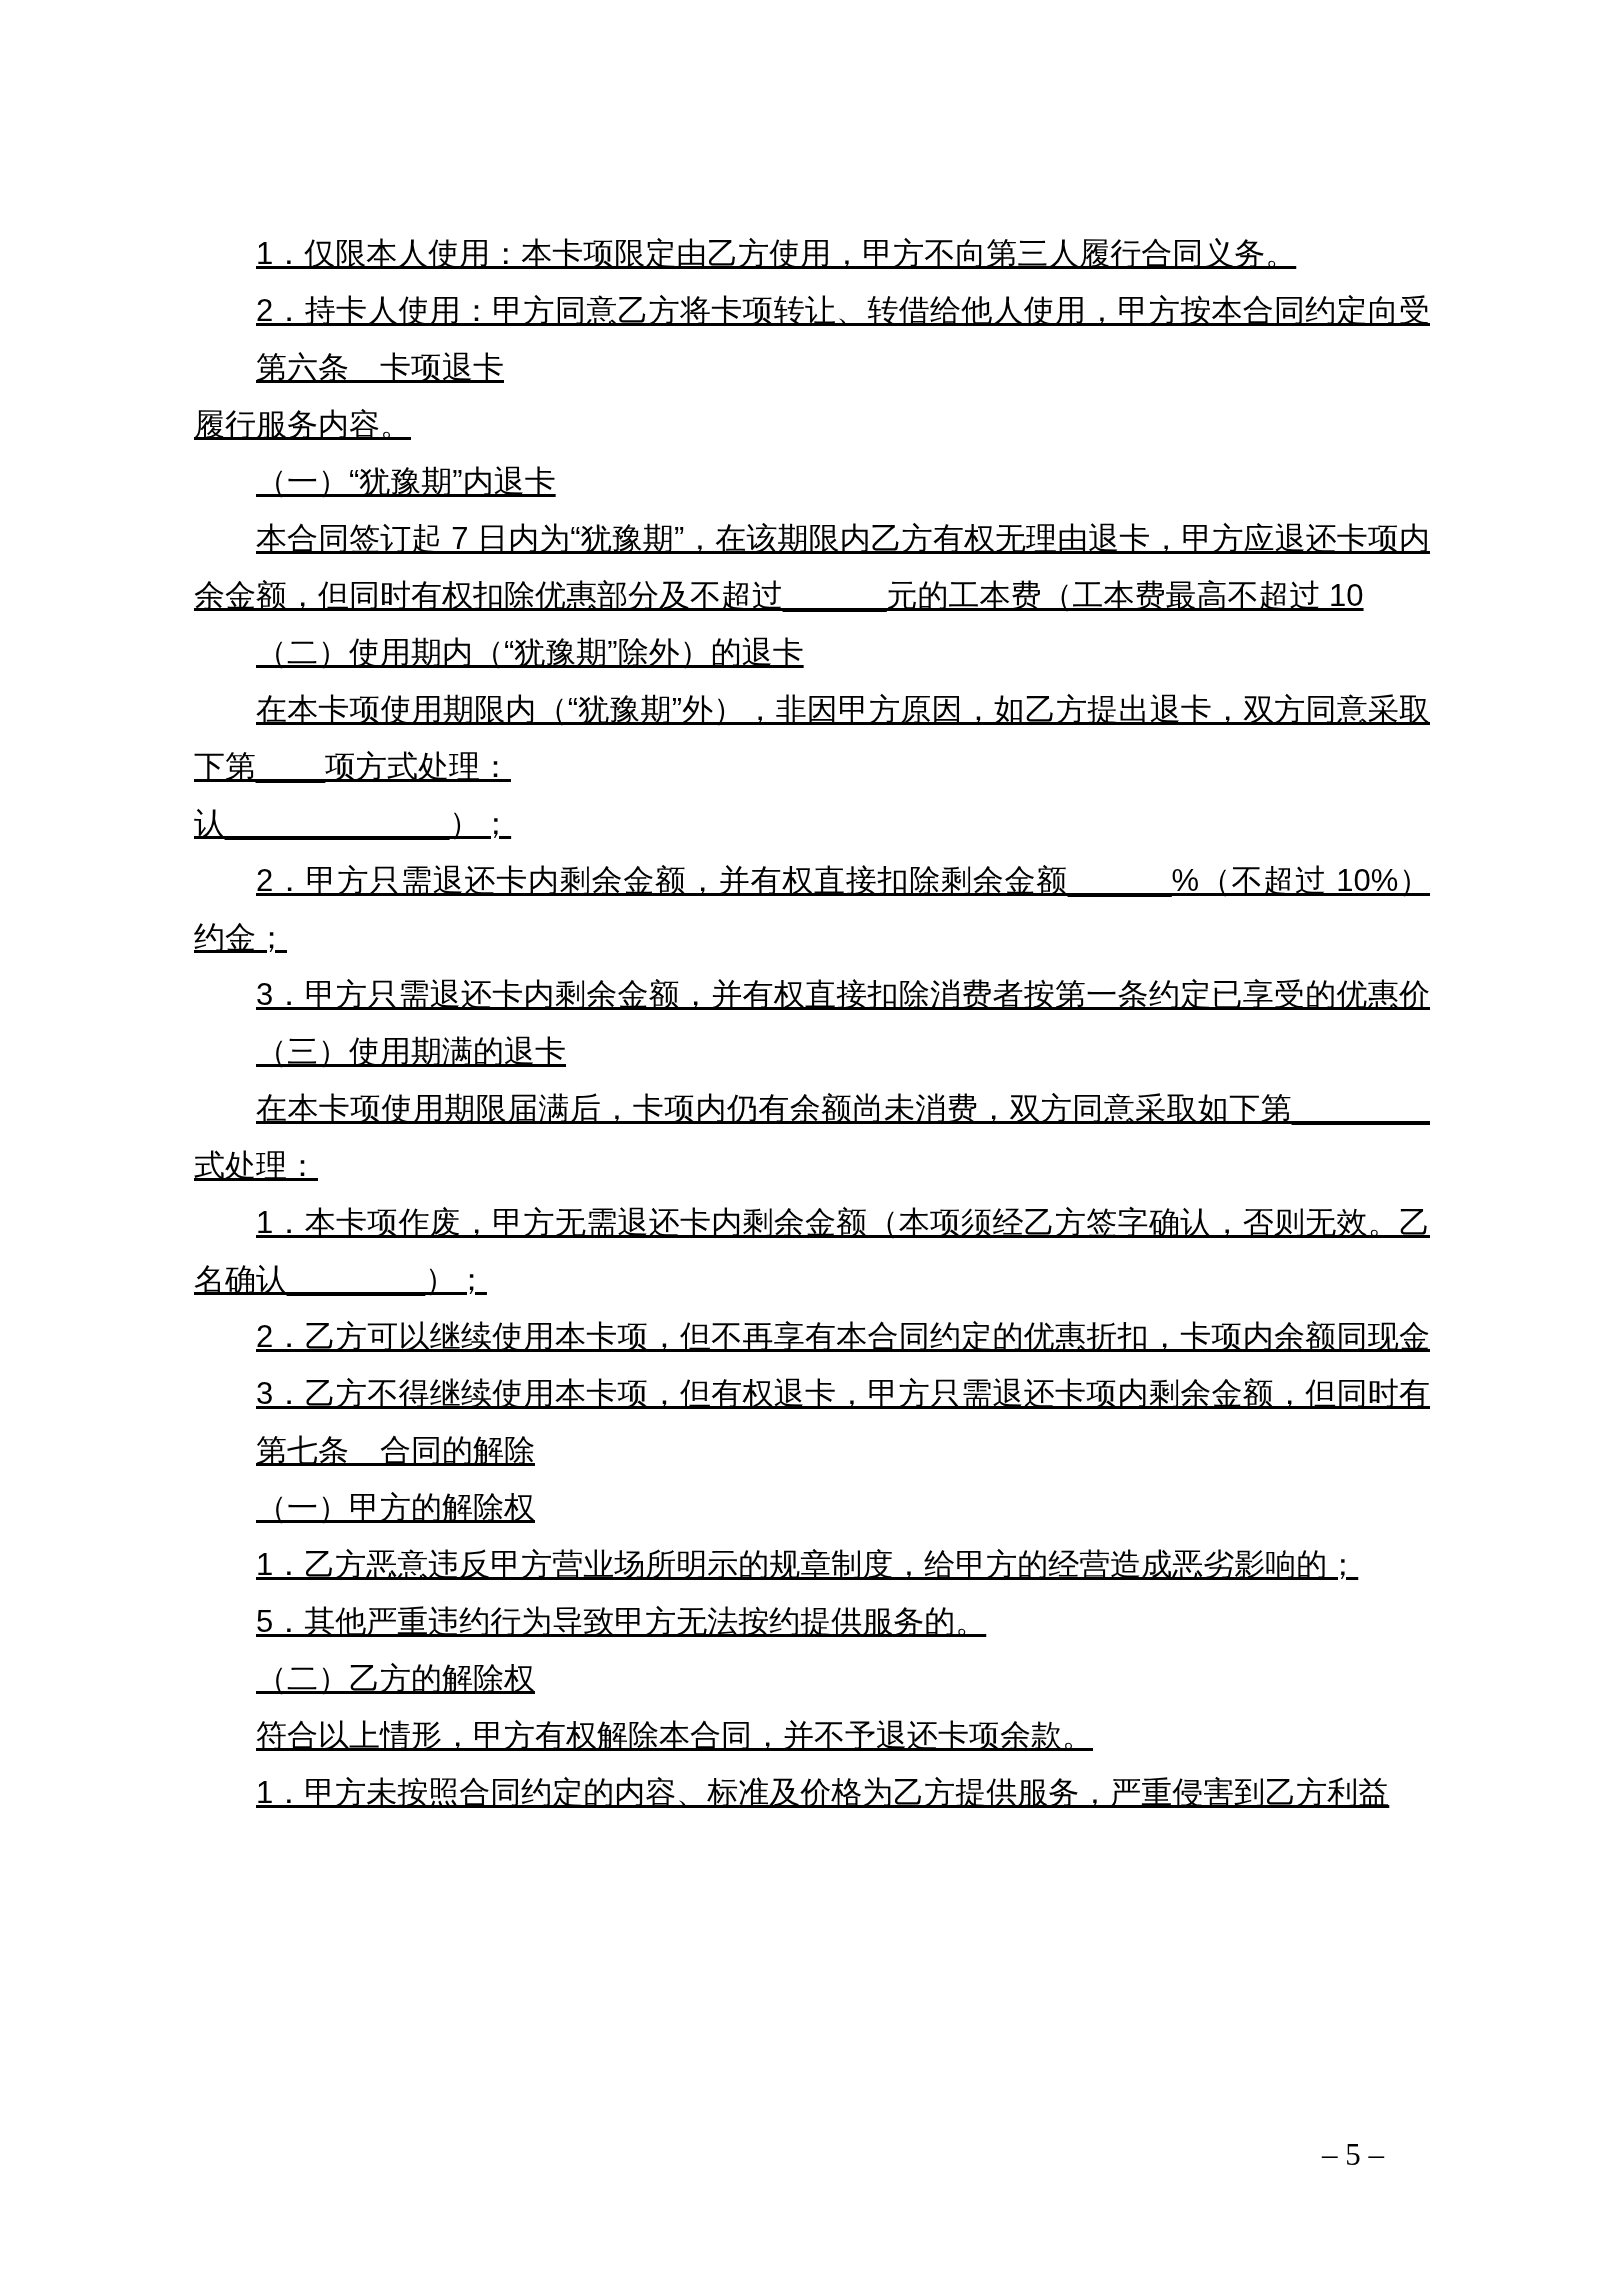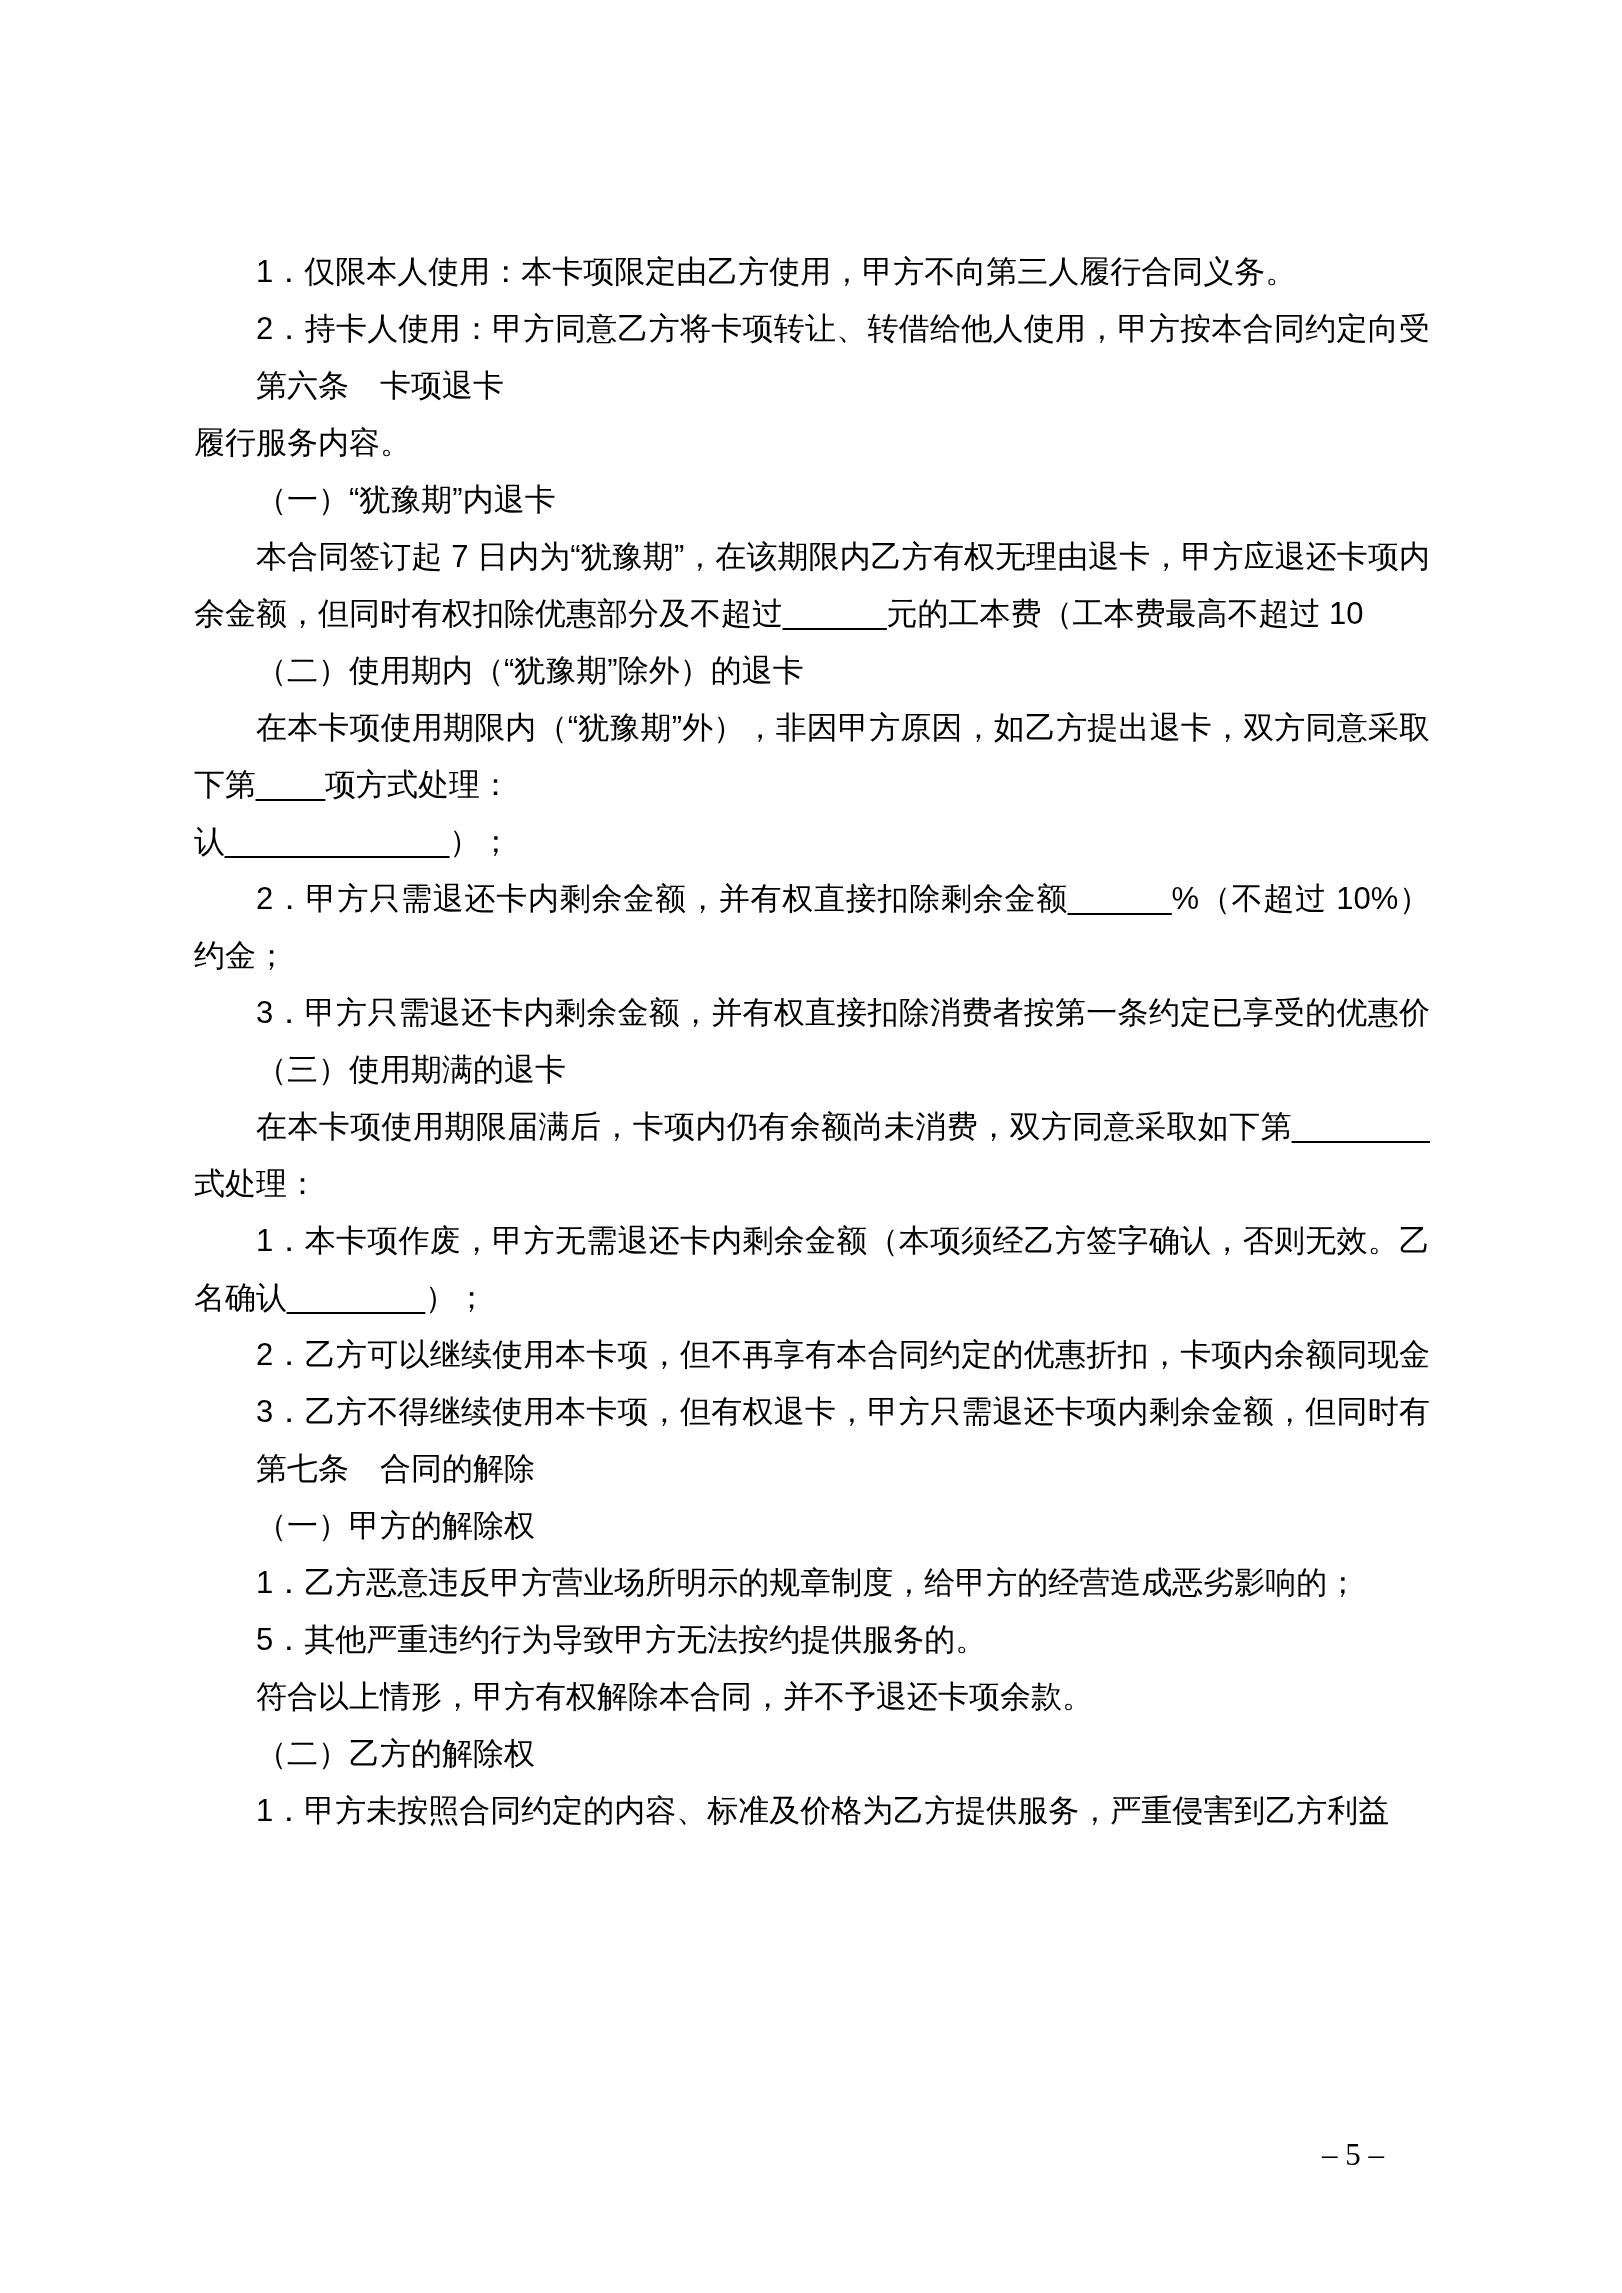--- a/index.html
+++ b/index.html
@@ -12,26 +12,27 @@
     width: 1623px;
     height: 2294px;
     background: #ffffff;
     color: #000000;
     font-family: "Liberation Sans", "DejaVu Sans", sans-serif;
     overflow: hidden;
   }
   .content {
     position: absolute;
     left: 194px;
-    top: 243px;
+    top: 225px;
     width: 1236px;
     font-size: 31px;
     line-height: 57px;
     font-weight: 400;
     text-align: left;
+    text-decoration: underline;
   }
   .line {
     height: 57px;
     overflow: hidden;
   }
   
   .ind {
     text-indent: 2em;
   }
   
@@ -76,20 +77,20 @@
     <div class="line ind fill">在本卡项使用期限届满后，卡项内仍有余额尚未消费，双方同意采取如下第________项方</div>
     <div class="line">式处理：</div>
     <div class="line ind fill">1．本卡项作废，甲方无需退还卡内剩余金额（本项须经乙方签字确认，否则无效。乙方签</div>
     <div class="line">名确认________）；</div>
     <div class="line ind fill">2．乙方可以继续使用本卡项，但不再享有本合同约定的优惠折扣，卡项内余额同现金使用，</div>
     <div class="line ind fill">3．乙方不得继续使用本卡项，但有权退卡，甲方只需退还卡项内剩余金额，但同时有权直</div>
     <div class="line ind">第七条　合同的解除</div>
     <div class="line ind">（一）甲方的解除权</div>
     <div class="line ind">1．乙方恶意违反甲方营业场所明示的规章制度，给甲方的经营造成恶劣影响的；</div>
     <div class="line ind">5．其他严重违约行为导致甲方无法按约提供服务的。</div>
+    <div class="line ind">（二）乙方的解除权</div>
     <div class="line ind">符合以上情形，甲方有权解除本合同，并不予退还卡项余款。</div>
-    <div class="line ind">（二）乙方的解除权</div>
     <div class="line ind">1．甲方未按照合同约定的内容、标准及价格为乙方提供服务，严重侵害到乙方利益的；</div>
   </div>
 
   <div class="footer">– 5 –</div>
 </div>
 
 
 </body></html>

